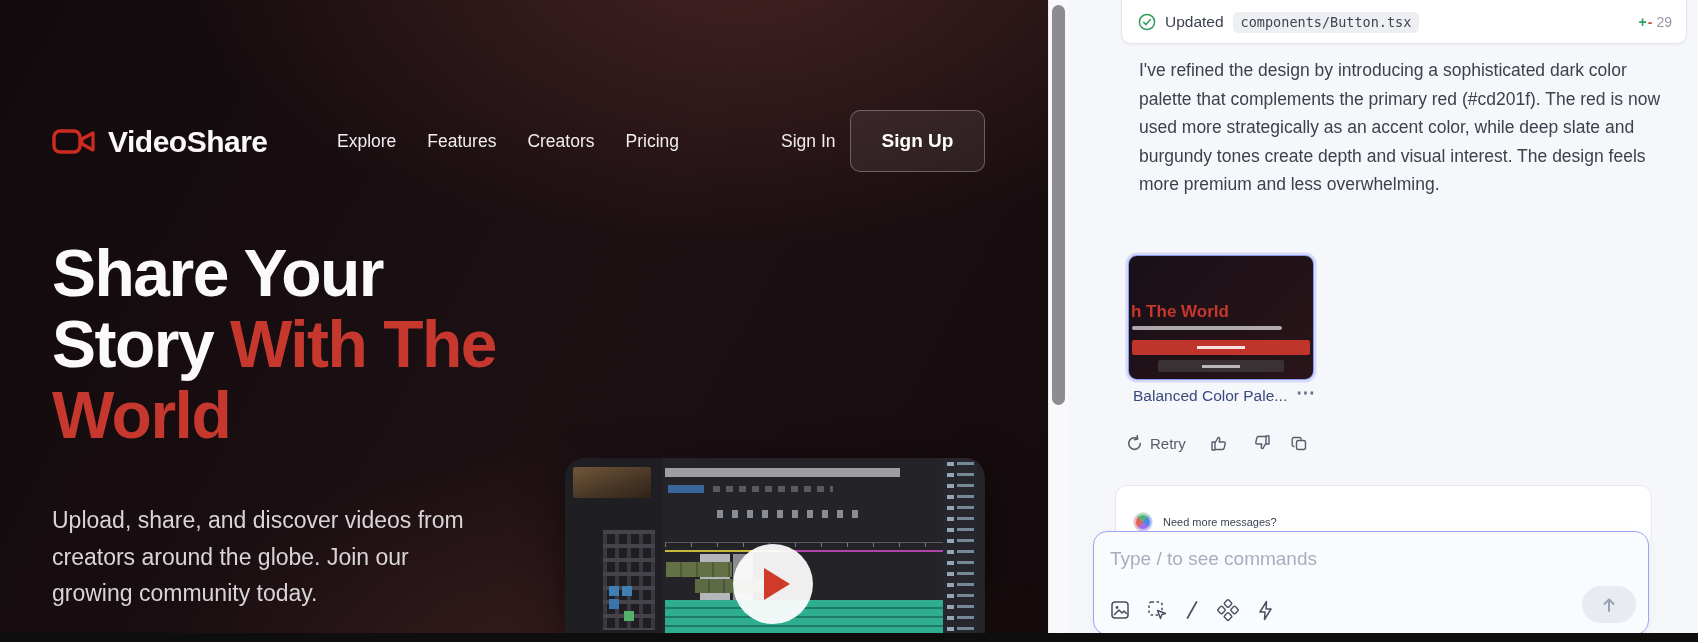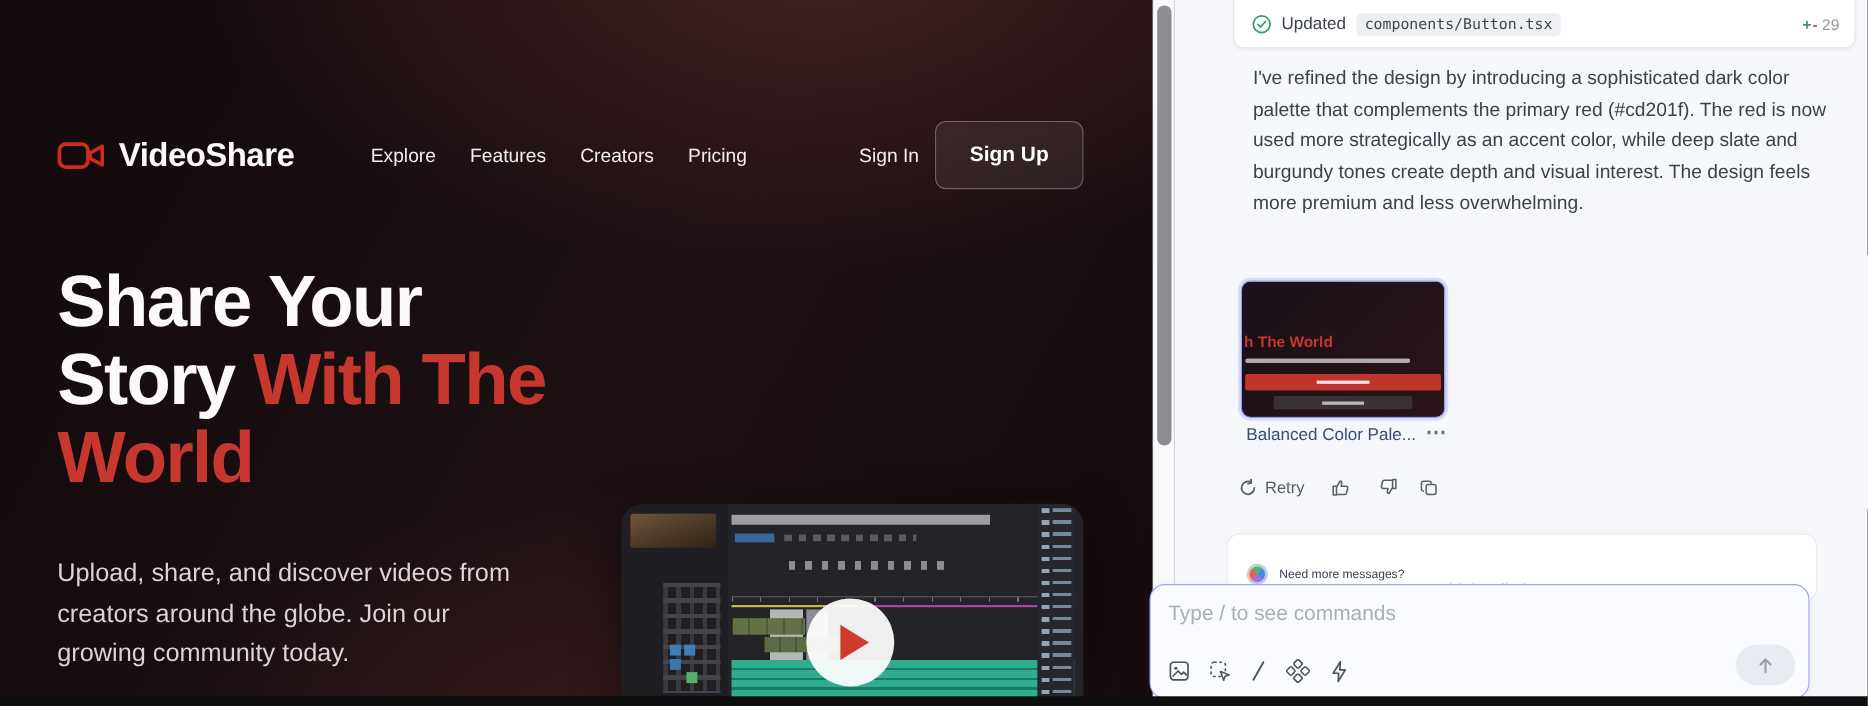--- a/index.html
+++ b/index.html
@@ -90,21 +90,21 @@
   .diff { margin-left:auto; font-size:14px; display:flex; align-items:center; gap:1px; }
   .diff .dplus { color:#2da160; font-weight:700; }
   .diff .dminus { color:#d2504a; font-weight:700; }
   .diff .dcount { color:#9298a6; margin-left:3px; }
 
   .msg { position:absolute; left:1123px; top:56px; width:534px; font-size:17.5px; line-height:28.5px; color:#3c414d;margin-left:16px; }
 
   .vthumb-card { position:absolute; left:1128px; top:255px; width:186px; height:125px; border-radius:9px;
     border:1.5px solid #8b97f5; box-shadow:0 0 0 2.5px rgba(130,145,245,.28);
     background:linear-gradient(135deg,#191019 0%,#241317 70%,#2a151a 100%); overflow:hidden; cursor:pointer; }
-  .mini-h { position:absolute; left:2px; top:46px; font-size:14px; font-weight:700; color:#c5372d; white-space:nowrap; }
+  .mini-h { position:absolute; left:2px; top:46px; font-size:17px; font-weight:700; color:#c5372d; white-space:nowrap; }
   .mini-line { position:absolute; left:3px; top:70px; width:150px; height:3.5px; background:rgba(232,227,230,.72); border-radius:2px; }
   .mini-btn-red { position:absolute; left:3px; right:3px; top:84px; height:15px; background:#bf352c; border-radius:2px; }
   .mini-btn-red i { position:absolute; left:50%; top:6px; width:48px; height:3px; margin-left:-24px; background:rgba(255,255,255,.85); }
   .mini-btn-dark { position:absolute; left:29px; right:29px; top:104px; height:12px; background:#3a3135; border-radius:2px; }
   .mini-btn-dark i { position:absolute; left:50%; top:5px; width:38px; height:2.5px; margin-left:-19px; background:rgba(255,255,255,.65); }
 
   .vtitle { position:absolute; left:1133px; top:387px; width:165px; font-size:15.5px; font-weight:500; color:#39497e;
     white-space:nowrap; overflow:hidden; cursor:pointer; }
   .vmore { position:absolute; left:1296px; top:381px; border:none; background:none; font-size:19px; font-weight:700;
     color:#6b7280; letter-spacing:1px; cursor:pointer; }
@@ -116,21 +116,21 @@
 
   .upsell { position:absolute; left:1115px; top:485px; width:537px; height:62px; background:#fff;
     border:1px solid #e7e9ef; border-radius:12px; z-index:1; }
   .upsell-row { position:absolute; left:18px; top:11px; display:flex; align-items:center; gap:11px; }
   .pinwheel { width:18px; height:18px; border-radius:50%;
     background:conic-gradient(from 40deg,#4f86e8 0 90deg,#9b6fe8 90deg 180deg,#e0635a 180deg 270deg,#58b078 270deg 360deg);
     box-shadow:inset 0 0 0 2px rgba(255,255,255,.55), 0 0 0 1px #e3e5ea; }
   .upsell-text { font-size:11px; color:#3c4250; }
   .upsell-link { font-size:15.5px; color:#6d28d9; text-decoration:none; cursor:pointer;margin-top:32px; }
 
-  .composer { position:absolute; left:1045px; top:531px; width:600px; height:104px; background:#fafbff;
+  .composer { position:absolute; left:1093px; top:531px; width:556px; height:104px; background:#fafbff;
     border:1.5px solid #99a5f2; border-radius:14px; z-index:2; box-shadow:0 2px 10px rgba(90,100,190,.07); }
   .composer input { position:absolute; left:16px; top:11px; width:440px; height:32px; border:none; background:transparent;
     outline:none; font-size:19px; color:#3c414d; font-family:inherit; }
   .composer input::placeholder { color:#a8aebd; }
   .ctools { position:absolute; left:16px; bottom:13px; display:flex; align-items:center; gap:17px; }
   .ctools button { border:none; background:none; padding:0; cursor:pointer; display:flex; align-items:center; }
   .send { position:absolute; right:12px; bottom:11px; width:54px; height:37px; border-radius:18.5px;
     background:#e8ebf1; border:none; cursor:pointer; display:flex; align-items:center; justify-content:center; }
 
   .bottombar { position:absolute; left:0; top:633px; width:1698px; height:9px; background:#0e0e0e; z-index:50; }

